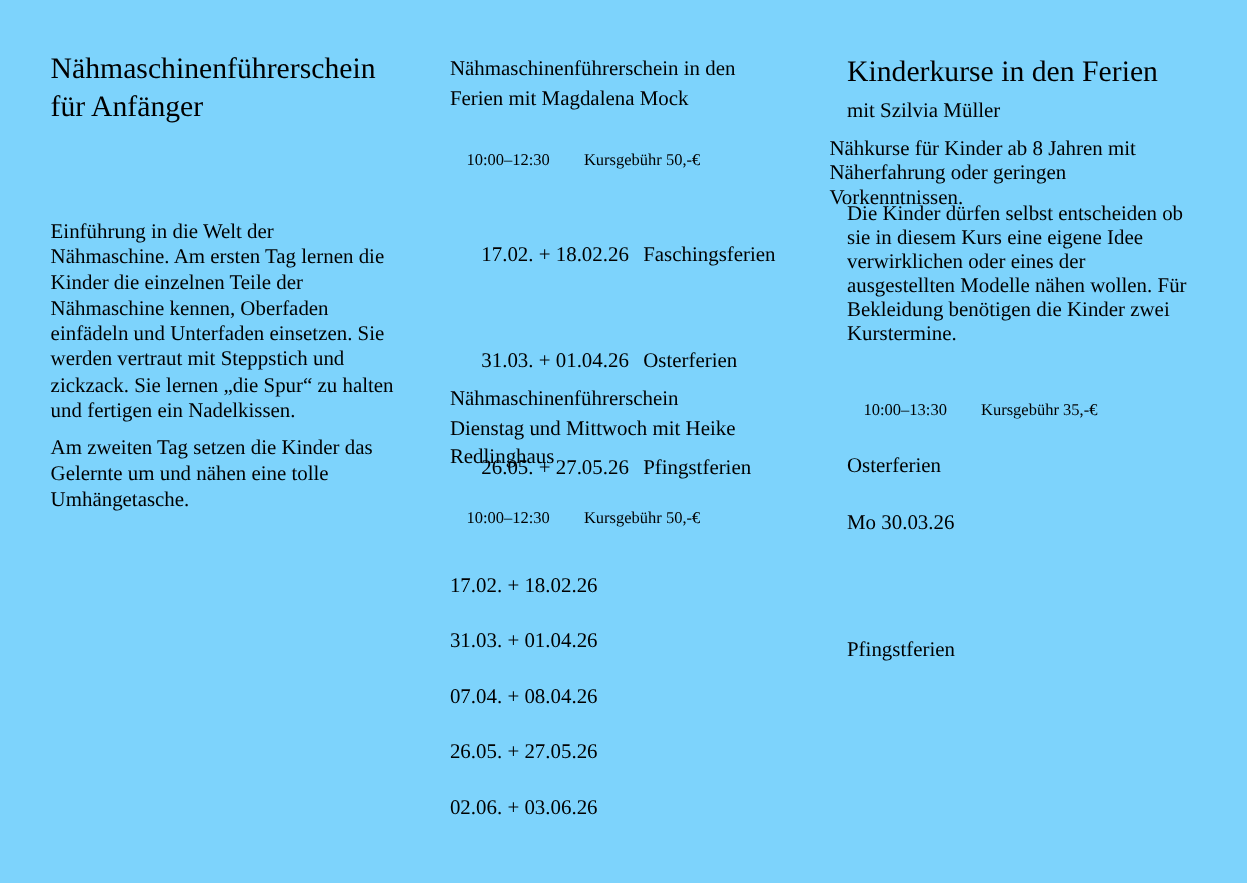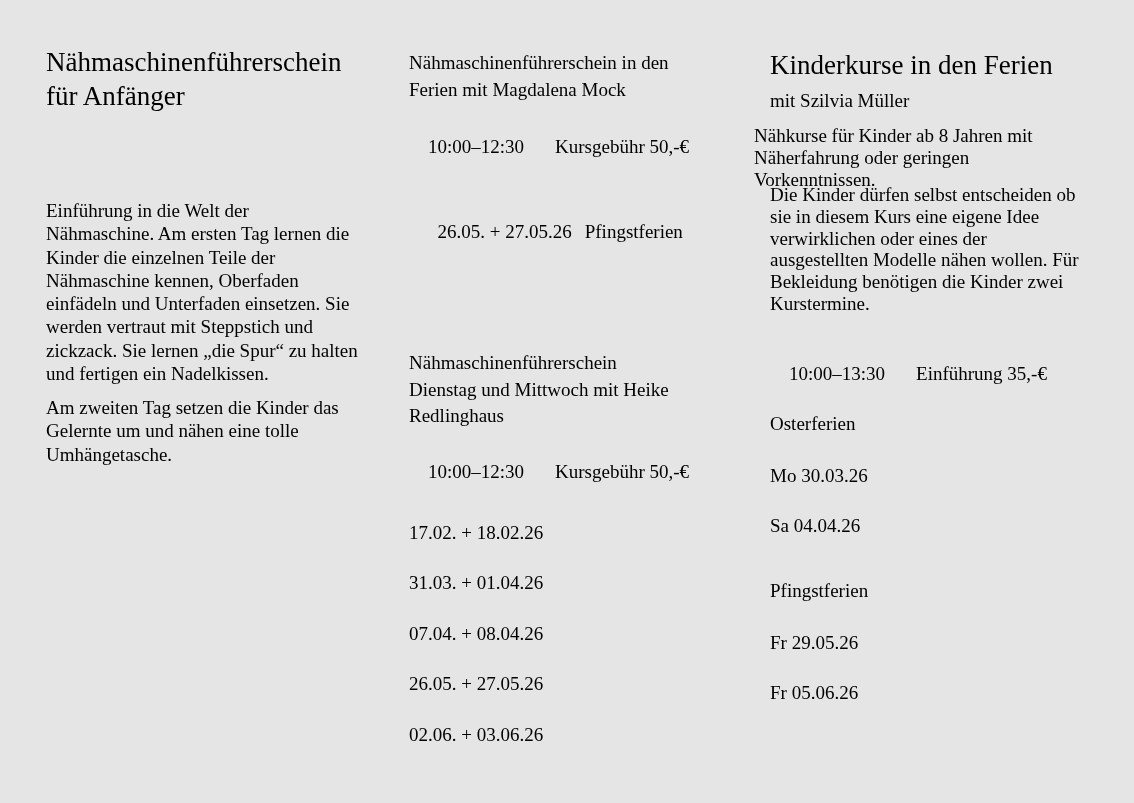--- a/index.html
+++ b/index.html
@@ -1,30 +1,30 @@
 <!DOCTYPE html>
 <html lang="de"><head>
 <meta charset="utf-8">
 <style>
   html, body { margin: 0; padding: 0; background: #ffffff; }
   .page {
     position: relative;
     width: 1134px;
     height: 803px;
-    background: #e5e5e5;
+    background: #7dd3fc;
     color: #000000;
     font-family: "Liberation Serif", "DejaVu Serif", serif;
     overflow: hidden;
   }
   .blk { position: absolute; white-space: pre-line; }
   .h1  { font-size: 27px; line-height: 33.5px; }
   .h2  { font-size: 19px; line-height: 26.7px; }
   .body23 { font-size: 19px; line-height: 23.3px; }
   .body22 { font-size: 19px; line-height: 21.8px; }
-  .schedule { font-size: 19px; line-height: 23.3px; white-space: pre; }
+  .schedule { font-size: 15px; line-height: 23.3px; white-space: pre; }
   .fee { margin-left: 31px; }
   .drow { font-size: 19px; line-height: 23.3px; margin-bottom: 9.2px; white-space: pre; }
   .dlabel { margin-left: 13px; }
 </style>
 </head>
 <body>
 
 <div class="page">
 
   <div class="blk h1" style="left:46px; top:46px; width:350px;">Nähmaschinenführerschein
@@ -45,20 +45,26 @@
 Umhängetasche.</div>
 
   <div class="blk h2" style="left:409px; top:50px; width:320px;">Nähmaschinenführerschein in den
 Ferien mit Magdalena Mock</div>
 
   <div class="blk schedule" style="left:409px; top:112px; width:320px;">
     <span>10:00–12:30</span><span class="fee">Kursgebühr 50,-€</span>
   </div>
 
   <div class="blk" style="left:409px; top:179px; width:320px;">
+    <div class="drow">
+      <span>17.02. + 18.02.26</span><span class="dlabel">Faschingsferien</span>
+    </div>
+    <div class="drow">
+      <span>31.03. + 01.04.26</span><span class="dlabel">Osterferien</span>
+    </div>
     <div class="drow">
       <span>26.05. + 27.05.26</span><span class="dlabel">Pfingstferien</span>
     </div>
   </div>
 
   <div class="blk h2" style="left:409px; top:350px; width:320px;">Nähmaschinenführerschein
 Dienstag und Mittwoch mit Heike
 Redlinghaus</div>
 
   <div class="blk schedule" style="left:409px; top:437px; width:320px;">
@@ -82,30 +88,25 @@
 Vorkenntnissen.</div>
 
   <div class="blk body22" style="left:770px; top:184px; width:330px;">Die Kinder dürfen selbst entscheiden ob
 sie in diesem Kurs eine eigene Idee
 verwirklichen oder eines der
 ausgestellten Modelle nähen wollen. Für
 Bekleidung benötigen die Kinder zwei
 Kurstermine.</div>
 
   <div class="blk schedule" style="left:770px; top:339px; width:330px;">
-    <span>10:00–13:30</span><span class="fee">Einführung 35,-€</span>
+    <span>10:00–13:30</span><span class="fee">Kursgebühr 35,-€</span>
   </div>
 
   <div class="blk h2" style="left:770px; top:411px; width:330px;">Osterferien</div>
 
   <div class="blk" style="left:770px; top:446px; width:330px;">
     <div class="drow">Mo 30.03.26</div>
-    <div class="drow">Sa 04.04.26</div>
   </div>
 
   <div class="blk h2" style="left:770px; top:578px; width:330px;">Pfingstferien</div>
 
-  <div class="blk" style="left:770px; top:613px; width:330px;">
-    <div class="drow">Fr 29.05.26</div>
-    <div class="drow">Fr 05.06.26</div>
-  </div>
 
 </div>
 
 </body></html>

